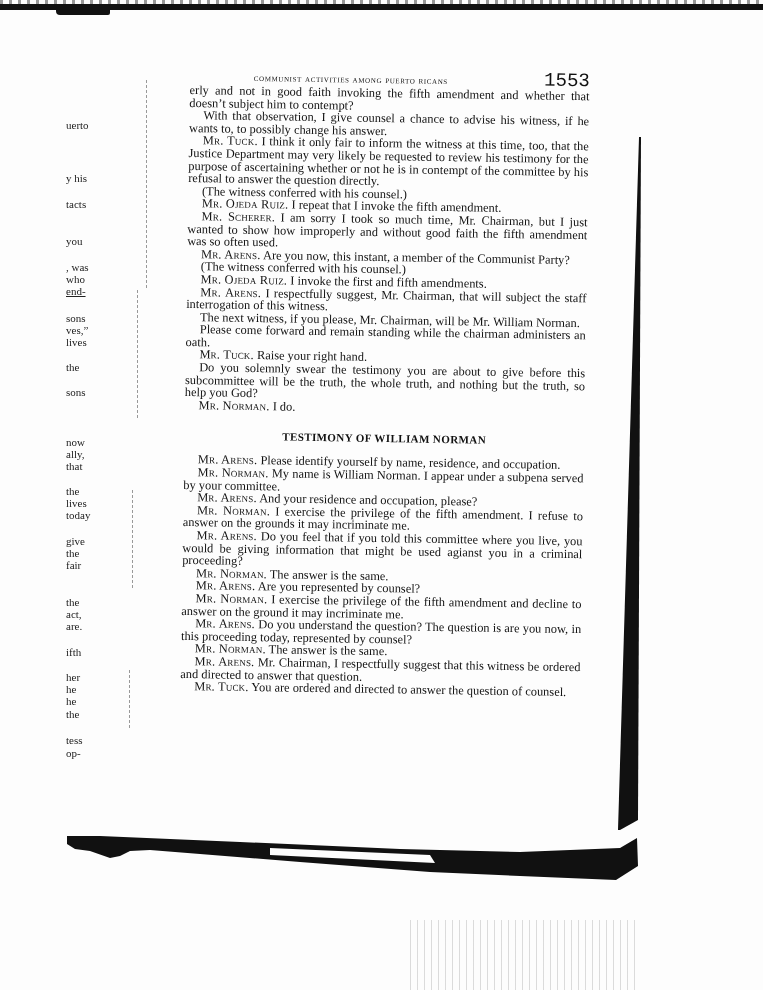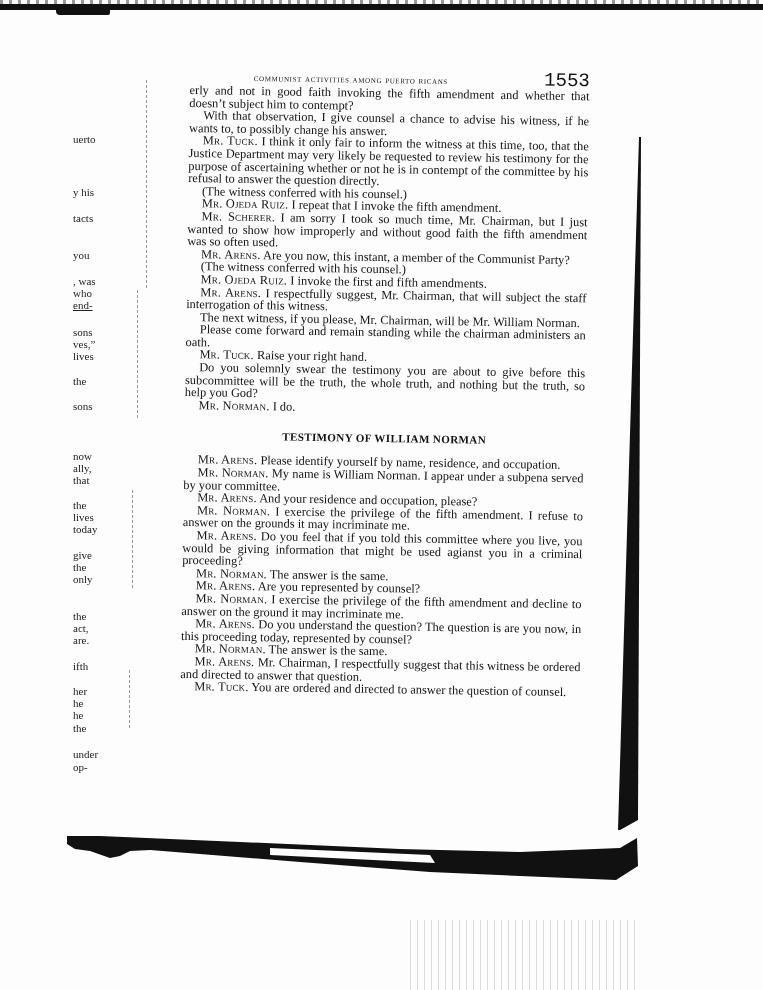--- a/index.html
+++ b/index.html
@@ -58,23 +58,22 @@
     left: 66px;
     top: 0;
     width: 60px;
     font-family: "Liberation Serif", "DejaVu Serif", serif;
     font-size: 11px;
     line-height: 12px;
     color: #222;
   }
   .margin-col .frag {
     position: absolute;
-    left: 7px;
+    left: 0;
     white-space: nowrap;
-    margin-top: 14px;
   }
   .page {
     position: absolute;
     left: 190px;
     top: 64px;
     width: 400px;
     transform: rotate(0.9deg);
     transform-origin: 0 0;
   }
   .running-head {
@@ -152,30 +151,30 @@
     <span class="frag" style="top: 361px;">the</span>
     <span class="frag" style="top: 386px;">sons</span>
     <span class="frag" style="top: 436px;">now</span>
     <span class="frag" style="top: 448px;">ally,</span>
     <span class="frag" style="top: 460px;">that</span>
     <span class="frag" style="top: 485px;">the</span>
     <span class="frag" style="top: 497px; text-align: right;">lives</span>
     <span class="frag" style="top: 509px;">today</span>
     <span class="frag" style="top: 535px;">give</span>
     <span class="frag" style="top: 547px;">the</span>
-    <span class="frag" style="top: 559px;">only</span>
+    <span class="frag" style="top: 559px;">fair</span>
     <span class="frag" style="top: 596px;">the</span>
     <span class="frag" style="top: 608px;">act,</span>
     <span class="frag" style="top: 620px;">are.</span>
     <span class="frag" style="top: 646px; text-align: right;">ifth</span>
     <span class="frag" style="top: 671px; text-align: center;">her</span>
     <span class="frag" style="top: 683px;">he</span>
     <span class="frag" style="top: 695px;">he</span>
     <span class="frag" style="top: 708px;">the</span>
-    <span class="frag" style="top: 734px;">under</span>
+    <span class="frag" style="top: 734px;">tess</span>
     <span class="frag" style="top: 747px;">op-</span>
   </div>
 
 <div class="page">
   <div class="running-head">
     <span class="running-title">COMMUNIST ACTIVITIES AMONG PUERTO RICANS</span>
     <span class="page-number">1553</span>
   </div>
 
   <div id="body-before">

